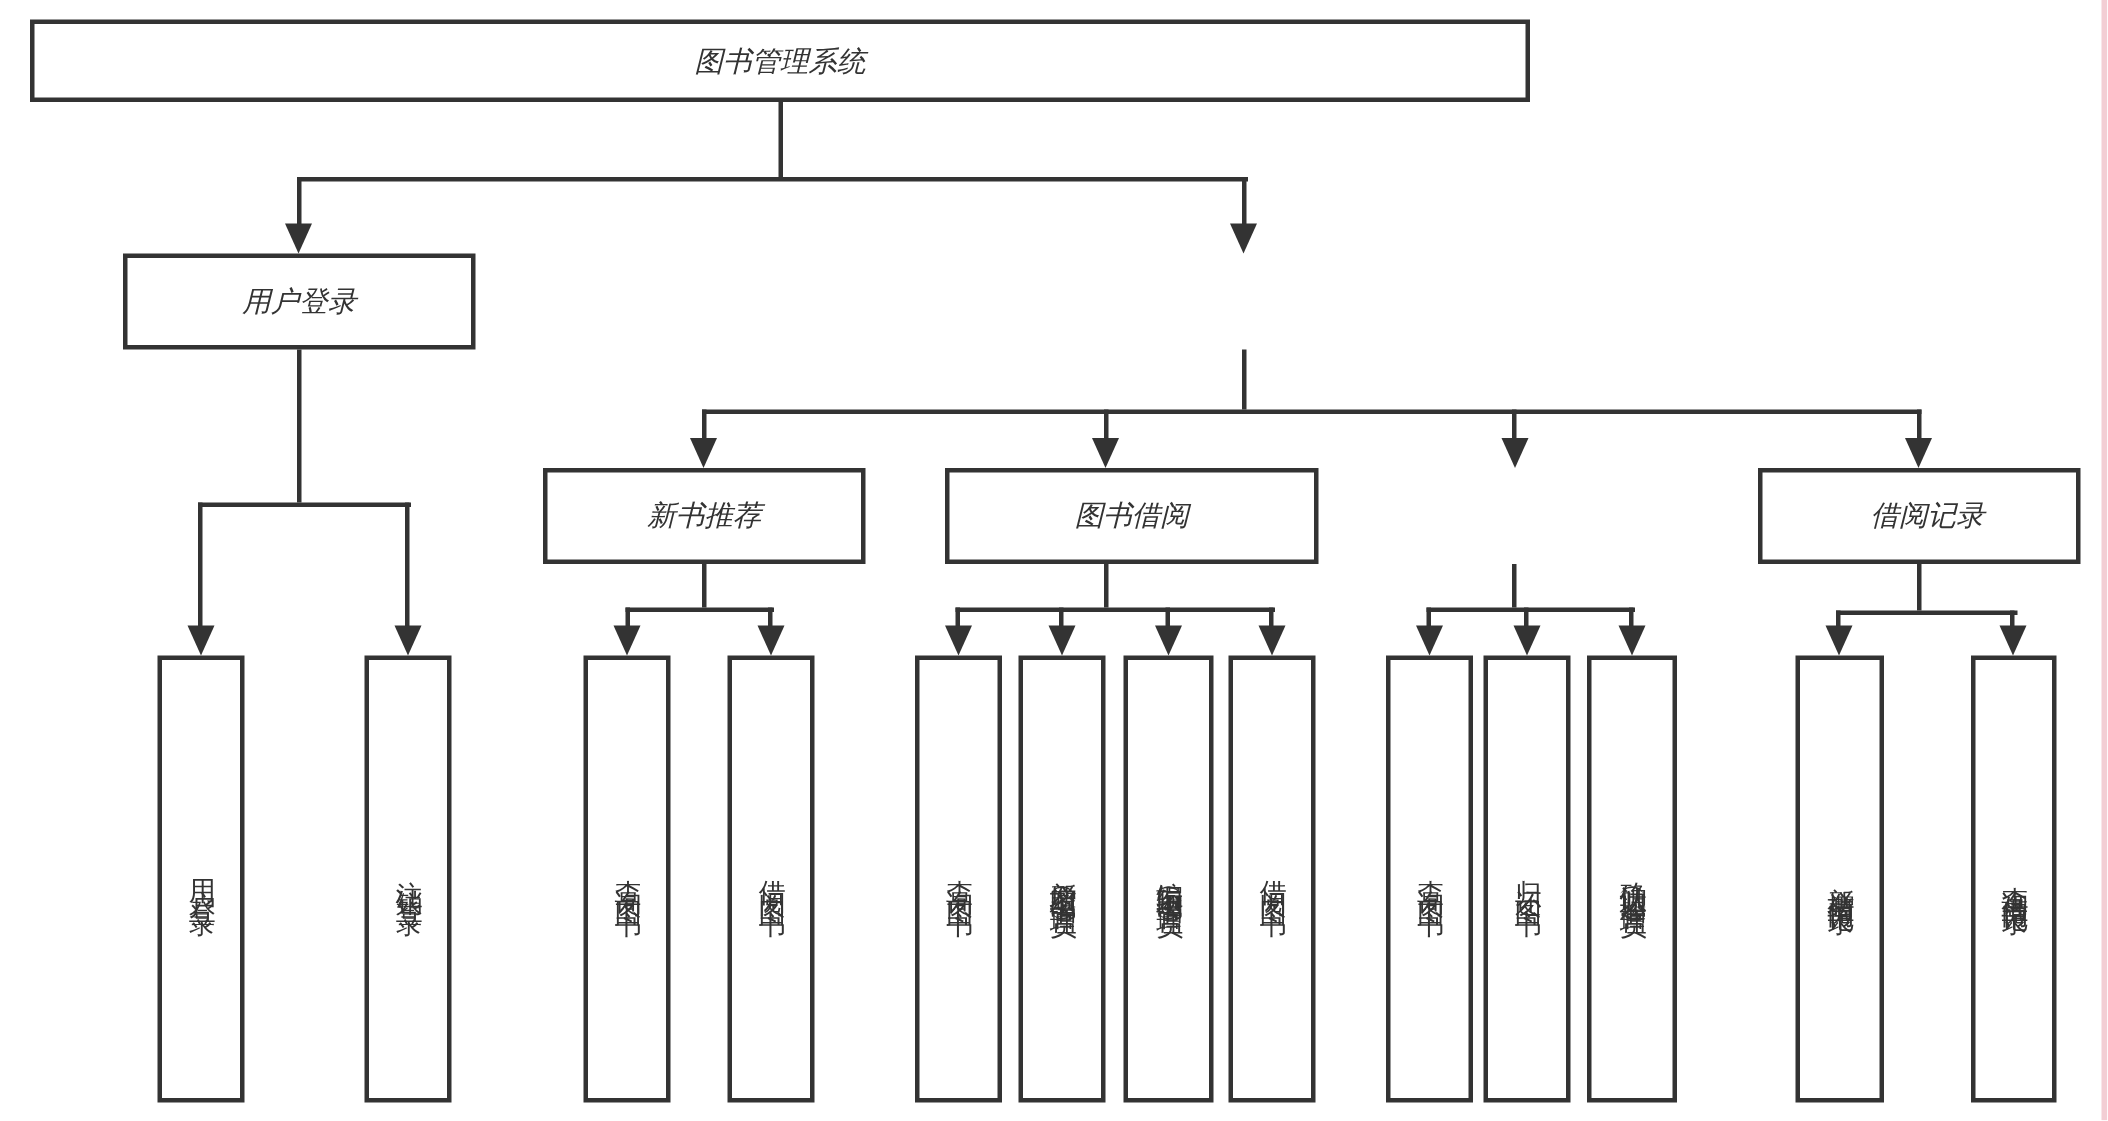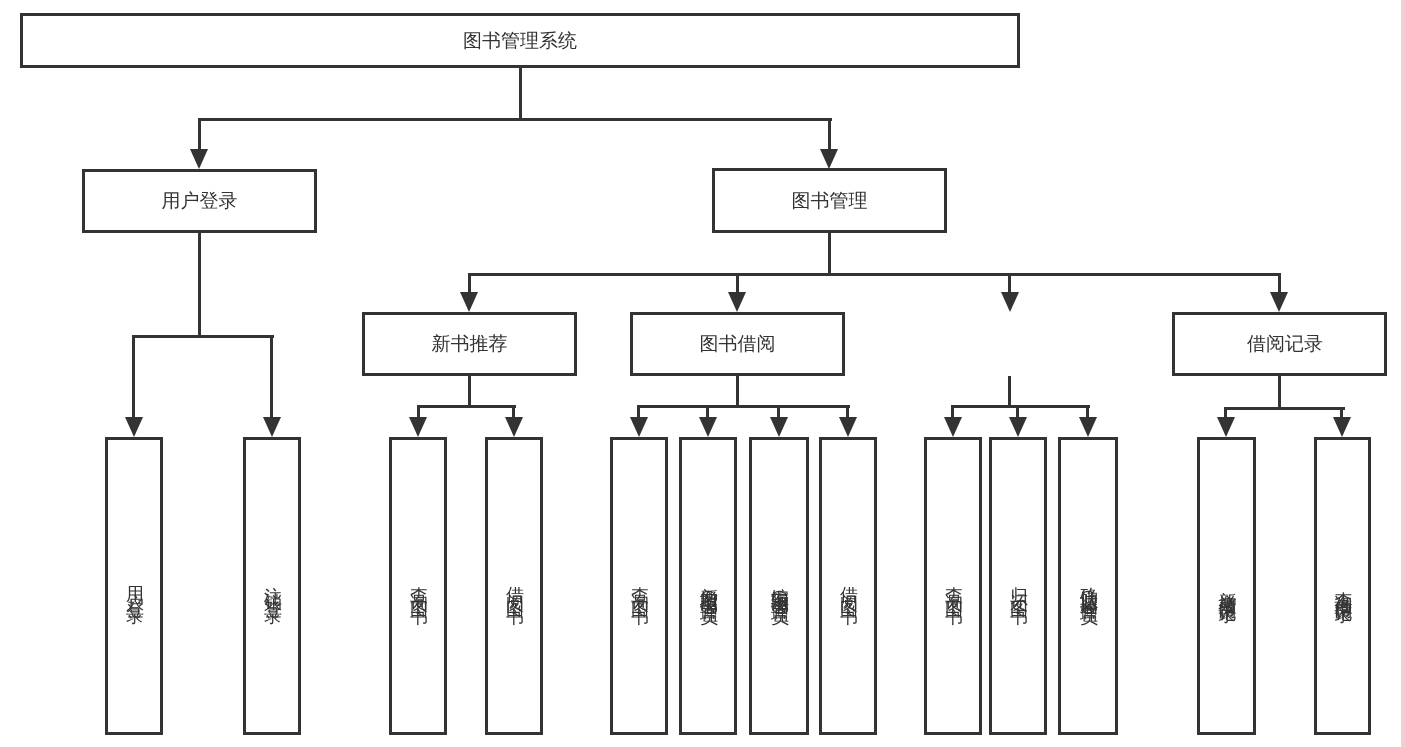--- a/index.html
+++ b/index.html
@@ -13,20 +13,21 @@
   }
   .node{
     position:absolute;
     border:3px solid #333333;
     background:#ffffff;
     display:flex;align-items:center;justify-content:center;
     font-size:19px;
     color:#333333;
     box-sizing:border-box;
     white-space:nowrap;
+    font-style:italic;
   }
   .leaf{
     position:absolute;
     border:3px solid #333333;
     background:#ffffff;
     display:flex;align-items:center;justify-content:center;
     font-size:18px;
     color:#333333;
     box-sizing:border-box;
   }
@@ -55,21 +56,21 @@
   #edge-strip{
     position:absolute;right:0;top:0;width:4px;height:747px;
     background:#f3ced4;
   }
 
   
   #n-root{left:20px;top:13px;width:1000px;height:55px;}
   #n-user-login{left:82px;top:169px;width:235px;height:64px;}
   #n-book-mgmt{left:712px;top:168px;width:235px;height:65px;}
   #n-new-book-rec{left:362px;top:312px;width:215px;height:64px;align-items:center;}
-  #n-book-borrow{left:630px;top:312px;width:215px;height:64px;}
+  #n-book-borrow{left:630px;top:312px;width:249px;height:64px;}
   #n-current-borrow{left:902px;top:312px;width:216px;height:64px;}
   #n-borrow-records{left:1172px;top:312px;width:215px;height:64px;padding-left:11px;}
 
   #l-user-login{left:105px;top:437px;width:58px;height:298px;}
   #l-logout{left:243px;top:437px;width:58px;height:298px;}
   #l-rec-query{left:389px;top:437px;width:58px;height:298px;}
   #l-rec-borrow{left:485px;top:437px;width:58px;height:298px;}
   #l-bb-query{left:610px;top:437px;width:58px;height:298px;}
   #l-bb-add{left:679px;top:437px;width:58px;height:298px;}
   #l-bb-edit{left:749px;top:437px;width:60px;height:298px;}
@@ -84,23 +85,20 @@
 <body>
 
 <div id="canvas">
 
   <div class="node" id="n-root">
     <span>图书管理系统</span>
   </div>
 
   <div class="node" id="n-user-login">
     <span>用户登录</span>
-  </div>
-  <div class="node" id="n-book-mgmt">
-    <span>图书管理</span>
   </div>
 
   <div class="node" id="n-new-book-rec">
     <span>新书推荐</span>
   </div>
   <div class="node" id="n-book-borrow">
     <span>图书借阅</span>
   </div>
   <div class="node" id="n-borrow-records">
     <span>借阅记录</span>

